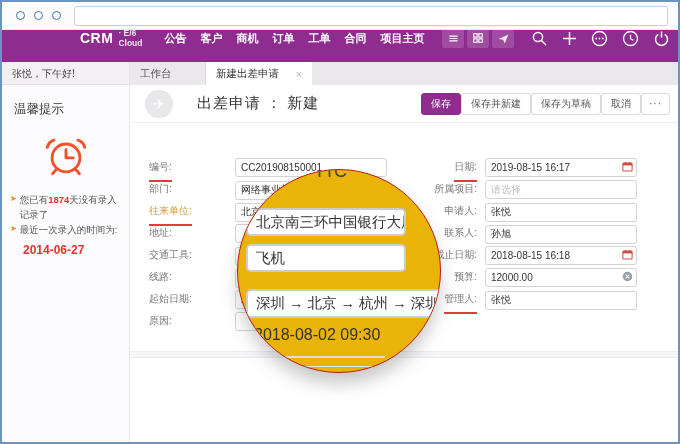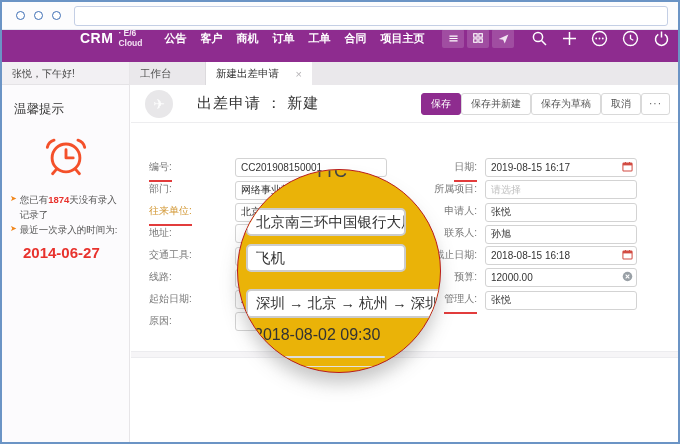--- a/index.html
+++ b/index.html
@@ -31,21 +31,21 @@
 
   
   .sidebar{ position:absolute; left:0; top:60px; width:128px; height:380px; background:#fcfbfd; border-right:1px solid #e7e5e8; }
   .greet{ height:23px; line-height:23px; background:#f2f0f3; border-bottom:1px solid #e5e3e6; font-size:10px; color:#444; padding-left:10px; }
   .tips-title{ font-size:12.5px; color:#333; margin:16px 0 0 12px; }
   .alarm{ display:block; margin:14px auto 0 auto; }
   .tips{ margin:12px 6px 0 8px; font-size:9.5px; color:#555; line-height:1.6; }
   .tip-line{ display:flex; }
   .tip-arrow{ color:#f08519; font-size:8px; margin:1px 3px 0 0; }
   .days{ color:#e8322d; font-weight:bold; }
-  .tip-date{ color:#e8322d; font-weight:bold; font-size:15px; margin:3px 0 0 13px; }
+  .tip-date{ color:#e8322d; font-weight:bold; font-size:12px; margin:3px 0 0 13px; }
 
   
   .main{ position:absolute; left:129px; top:83px; width:547px; height:357px; background:#fff; }
   .form-header{ position:absolute; left:0; top:0; width:100%; height:38px; border-bottom:1px solid #ededef; display:flex; align-items:center; padding:0 8px 0 14px; }
   .plane-circle{ width:28px; height:28px; border-radius:50%; background:#e8e7e9; color:#fdfdfd; font-size:14px; display:flex; align-items:center; justify-content:center; }
   .ptitle{ font-size:15px; color:#333; margin-left:24px; letter-spacing:1px; white-space:nowrap; }
   .btns{ margin-left:auto; display:flex; }
   .btn{ height:22px; line-height:20px; font-size:10px; border:1px solid #d9d9d9; background:#fff; color:#555; border-radius:3px; padding:0 9px; cursor:pointer; white-space:nowrap; }
   .btn.primary{ background:#8e2c8f; border-color:#8e2c8f; color:#fff; }
   .btn.more{ padding:0 7px; letter-spacing:1px; }

